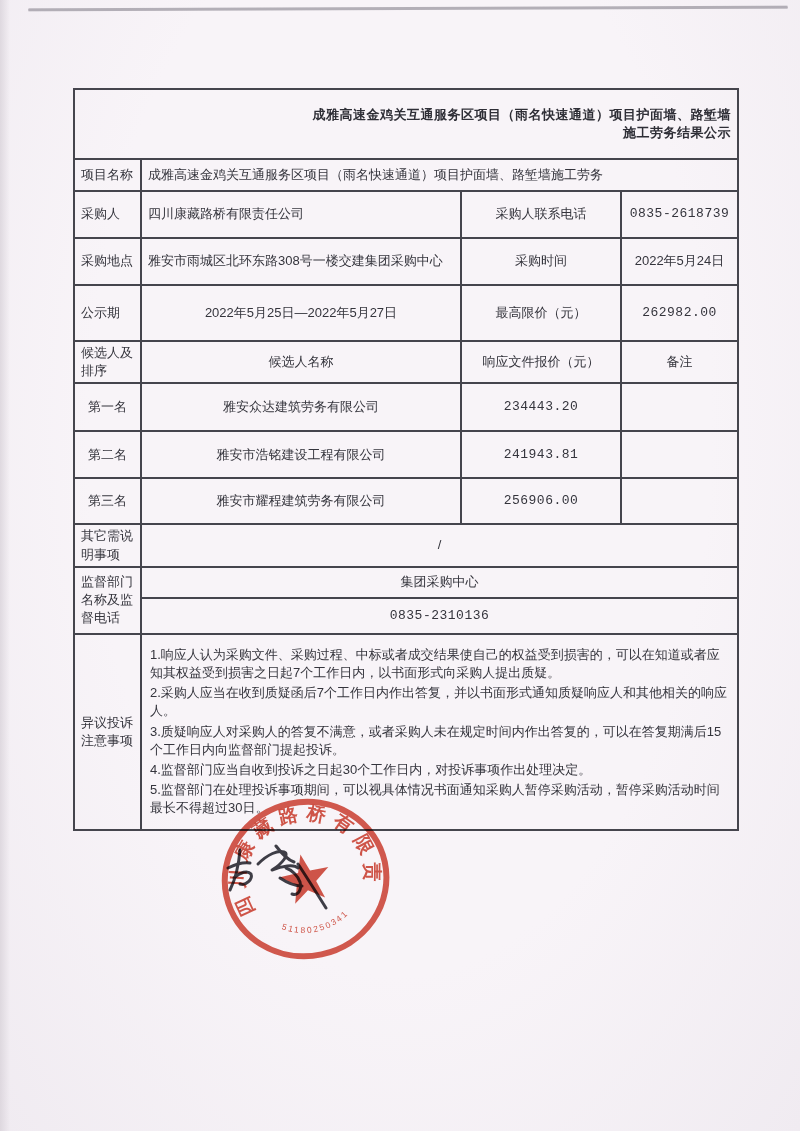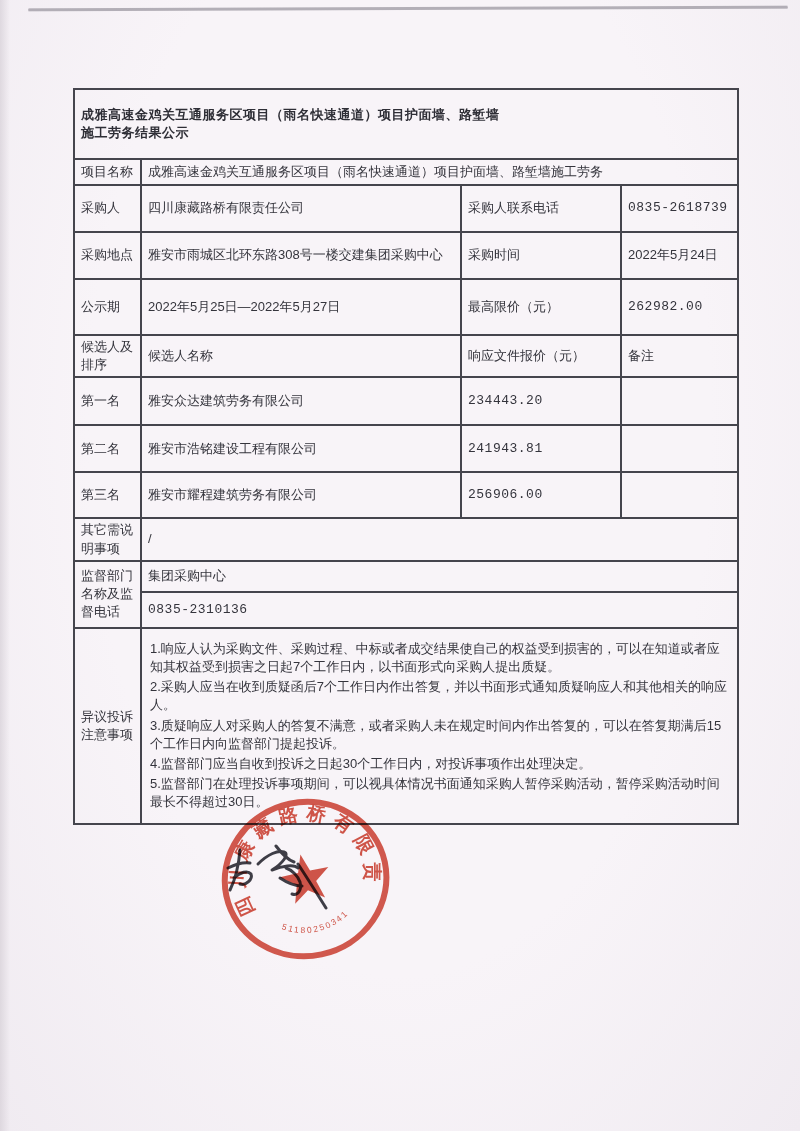--- a/index.html
+++ b/index.html
@@ -31,25 +31,25 @@
     border-collapse:collapse; table-layout:fixed;
   }
   table.doc td {
     border:2px solid #45454d;
     padding:2px 6px;
     font-size:13px; line-height:1.4;
     vertical-align:middle;
     word-break:break-all;
   }
   td.title-cell {
-    text-align:left; font-weight:bold;
+    text-align:right; font-weight:bold;
     font-size:17px; line-height:1.7; letter-spacing:.5px; color:#2e2e36;
   }
   td.label { padding:2px 3px 2px 5px; }
-  .center { }
+  .center { text-align:center; }
   .num { font-family:Liberation Mono, monospace; font-size:13.5px; letter-spacing:.5px; }
   td.notices { vertical-align:top; padding:5px 8px 4px 8px; font-size:13.5px; line-height:1.62; }
   td.notices p { margin:2px; }
   
   .sig-box {
     position:absolute; left:66px; top:832px; width:671px; height:57px;
     border:2px solid #45454d;
     display:flex; align-items:center; padding-left:9px;
     font-size:14px; color:#2e2e36;
   }
@@ -83,21 +83,21 @@
     </colgroup>
 
     <tbody>
         <tr style="height:70px">
       <td colspan="4" class="title-cell">
         <span style="display:block">成雅高速金鸡关互通服务区项目（雨名快速通道）项目护面墙、路堑墙</span>
         <span style="display:block">施工劳务结果公示</span>
       </td>
     </tr>
 
-    <tr style="height:26px">
+    <tr style="height:32px">
       <td class="label">项目名称</td>
       <td colspan="3">成雅高速金鸡关互通服务区项目（雨名快速通道）项目护面墙、路堑墙施工劳务</td>
     </tr>
 
     <tr style="height:47px">
       <td class="label">采购人</td>
       <td>四川康藏路桥有限责任公司</td>
       <td class="center">采购人联系电话</td>
       <td class="center num">0835-2618739</td>
     </tr>

